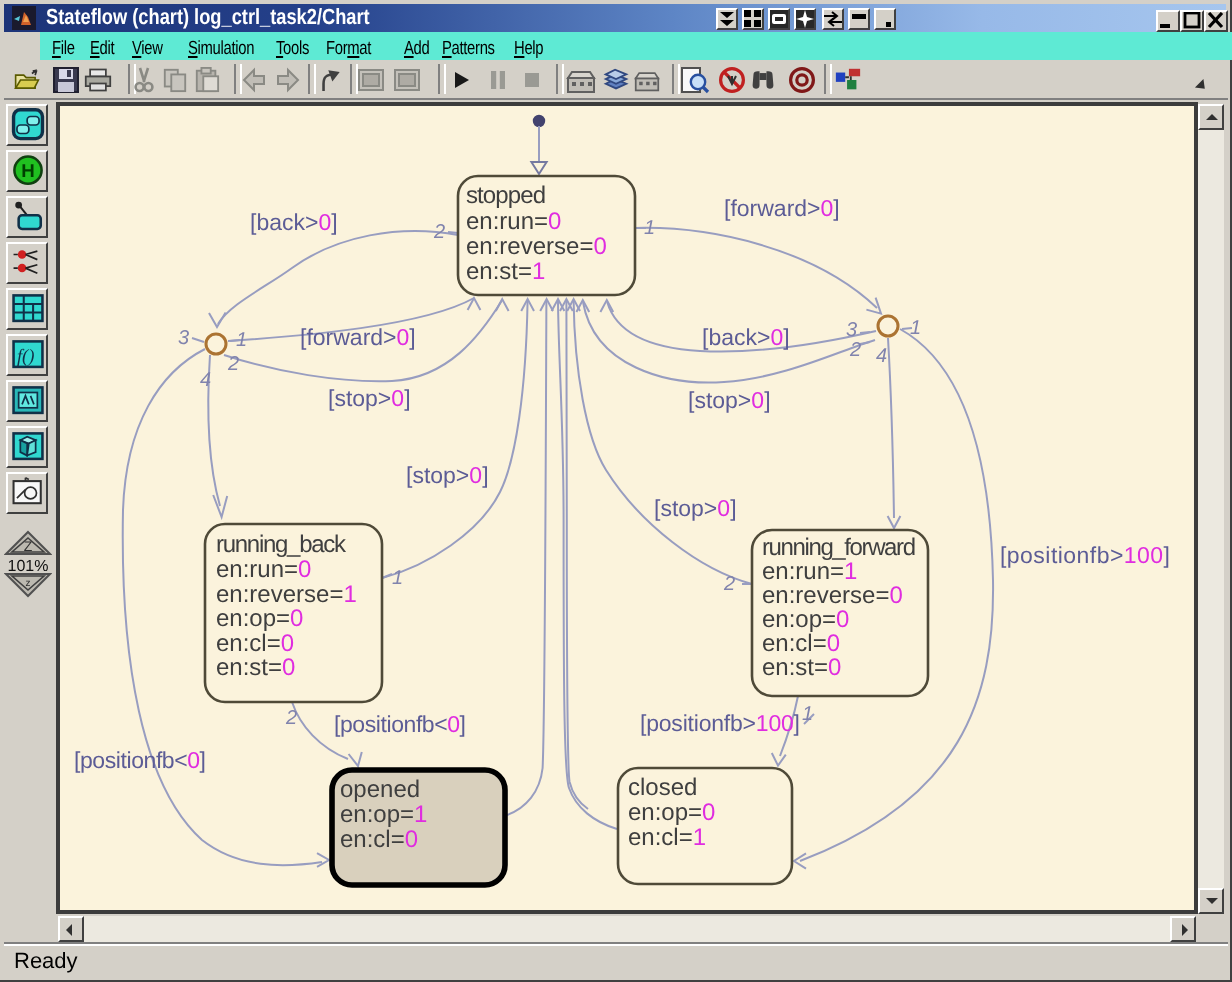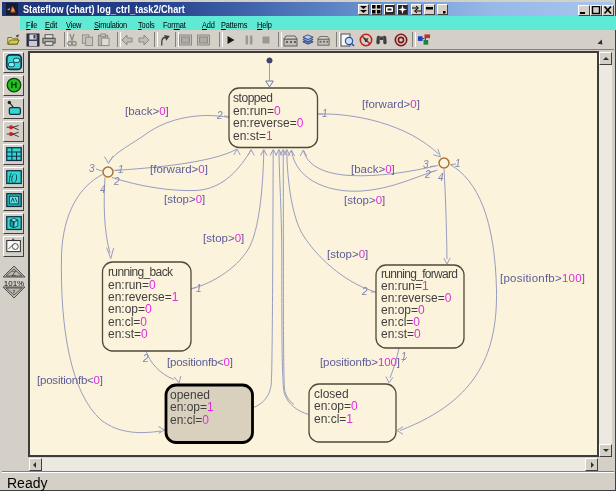--- a/index.html
+++ b/index.html
@@ -28,21 +28,21 @@
   .pbtn svg{width:18px;height:17px;display:block;margin:1px auto 0;}
   
   #canvas{left:28px;top:51px;width:571px;height:406px;background:#fbf3dc;border:2px solid #3c3c3c;box-sizing:border-box;}
   
   .sbtn{position:absolute;background:#d4d0c8;border-top:1px solid #fff;border-left:1px solid #fff;
     border-right:1px solid #404040;border-bottom:1px solid #404040;box-sizing:border-box;}
   #vscroll{left:599px;top:52px;width:13px;height:405px;background:#ece9e0;}
   #hscroll{left:29px;top:458px;width:569px;height:13px;background:#ece9e0;}
   .arr{position:absolute;width:0;height:0;}
   
-  #status{left:2px;top:471px;width:612px;height:18px;background:#d4d0c8;border-top:1px solid #808080;box-shadow:inset 0 1px 0 #fff;font-size:14px;color:#000;}
+  #status{left:2px;top:471px;width:612px;height:18px;background:#d4d0c8;border-top:1px solid #808080;box-shadow:inset 0 1px 0 #fff;font-size:11px;color:#000;}
   #status .txt{position:absolute;left:5px;top:3px;}
 </style>
 </head>
 <body>
 <div id="win">
   <div id="title" class="abs">
     <svg class="abs" style="left:4px;top:1px" width="12" height="12" viewBox="0 0 12 12">
       <rect x="0" y="0" width="12" height="12" fill="#1a1a2e"></rect>
       <path d="M4.5 9.5 L6 3 L8 5.5 L9.5 9.5 Z" fill="#d2622a"></path>
       <path d="M5.5 8 L7 4.5 L8.5 8 Z" fill="#f0a050"></path>

